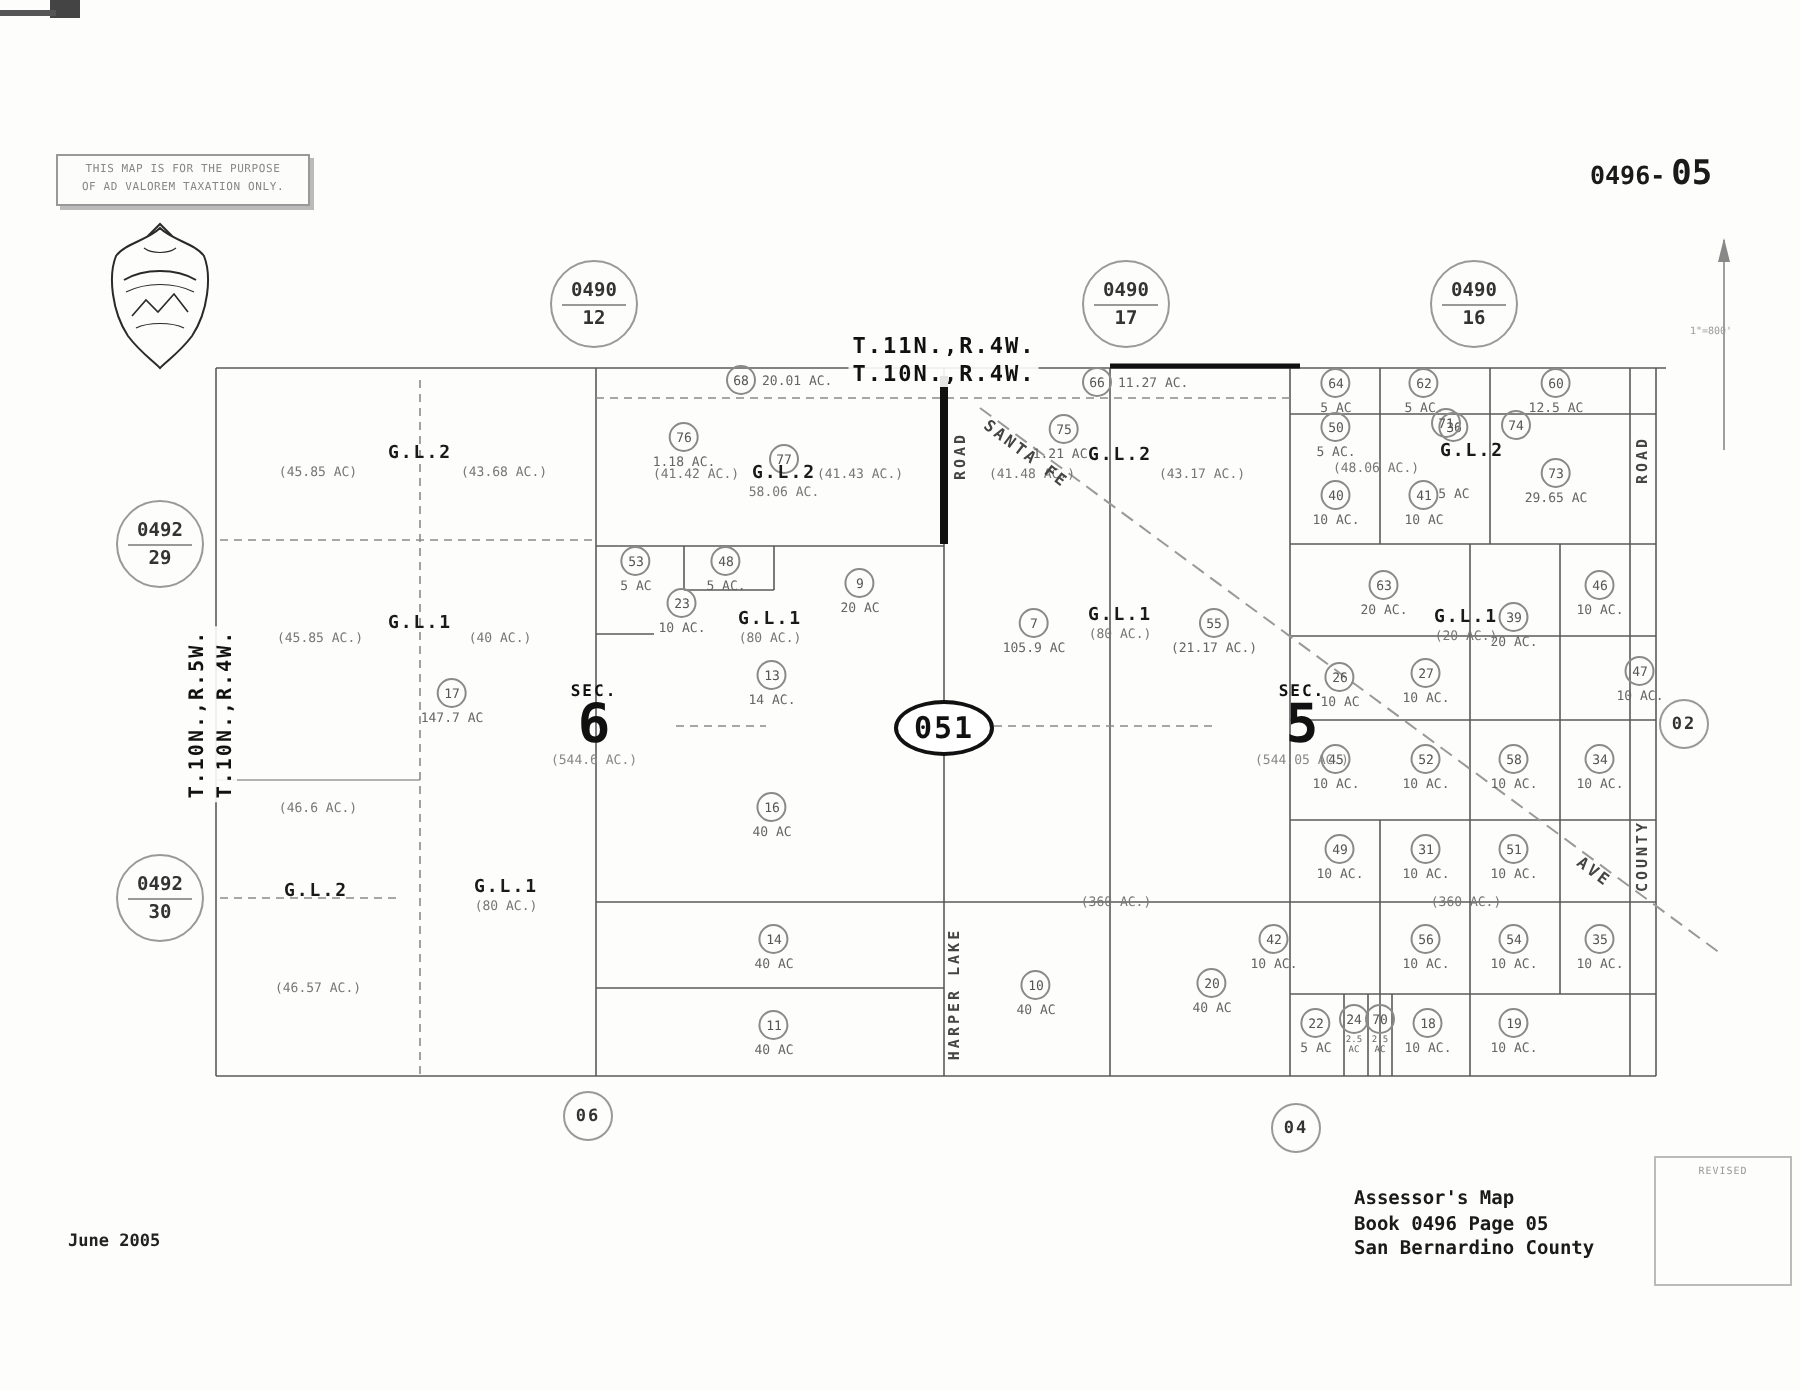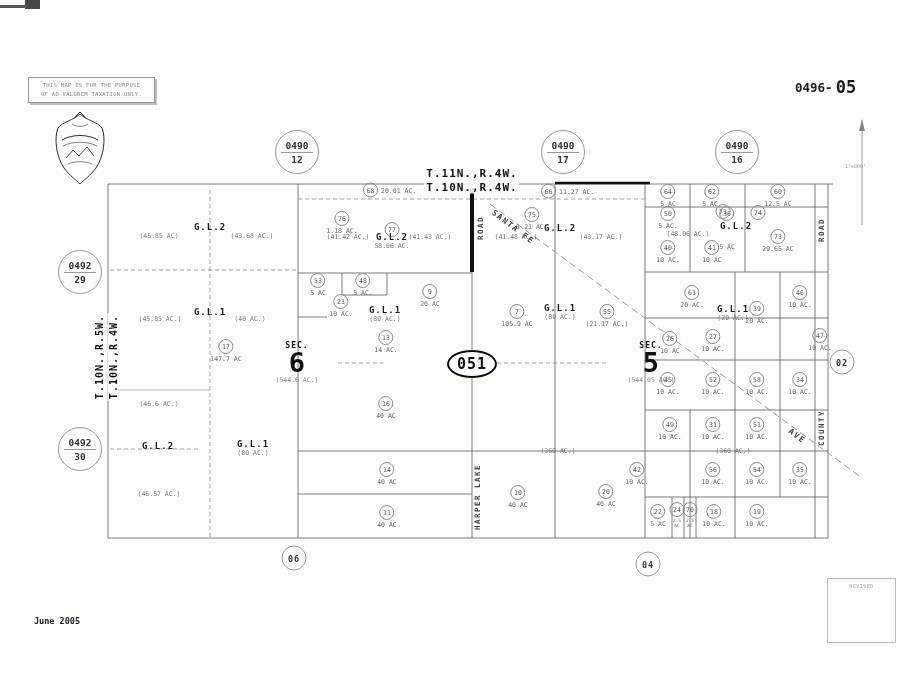--- a/index.html
+++ b/index.html
@@ -434,16 +434,21 @@
       <div class="maplabel road" style="left: 821px; top: 230px; transform: translate(-50%, -50%) rotate(-90deg);">ROAD</div>
       <div class="maplabel road" style="left: 821px; top: 428px; transform: translate(-50%, -50%) rotate(-90deg);">COUNTY</div>
       <div class="maplabel road" style="left: 797px; top: 436px; transform: translate(-50%, -50%) rotate(37deg); font-size: 8px;">AVE</div>
     </div>
 
   <div class="abs ctr route" id="route-marker" style="left: 472px; top: 364px;">051</div>
 
   <div class="abs scalelbl">1"=800'</div>
 
   <div class="abs datelbl">June 2005</div>
+  <div class="abs assessor">
+    <div>Assessor's Map</div>
+    <div>Book 0496 Page 05</div>
+    <div>San Bernardino County</div>
+  </div>
   <div class="abs revbox">
     <span>REVISED</span>
   </div>
 </div>
 
 </body></html>

